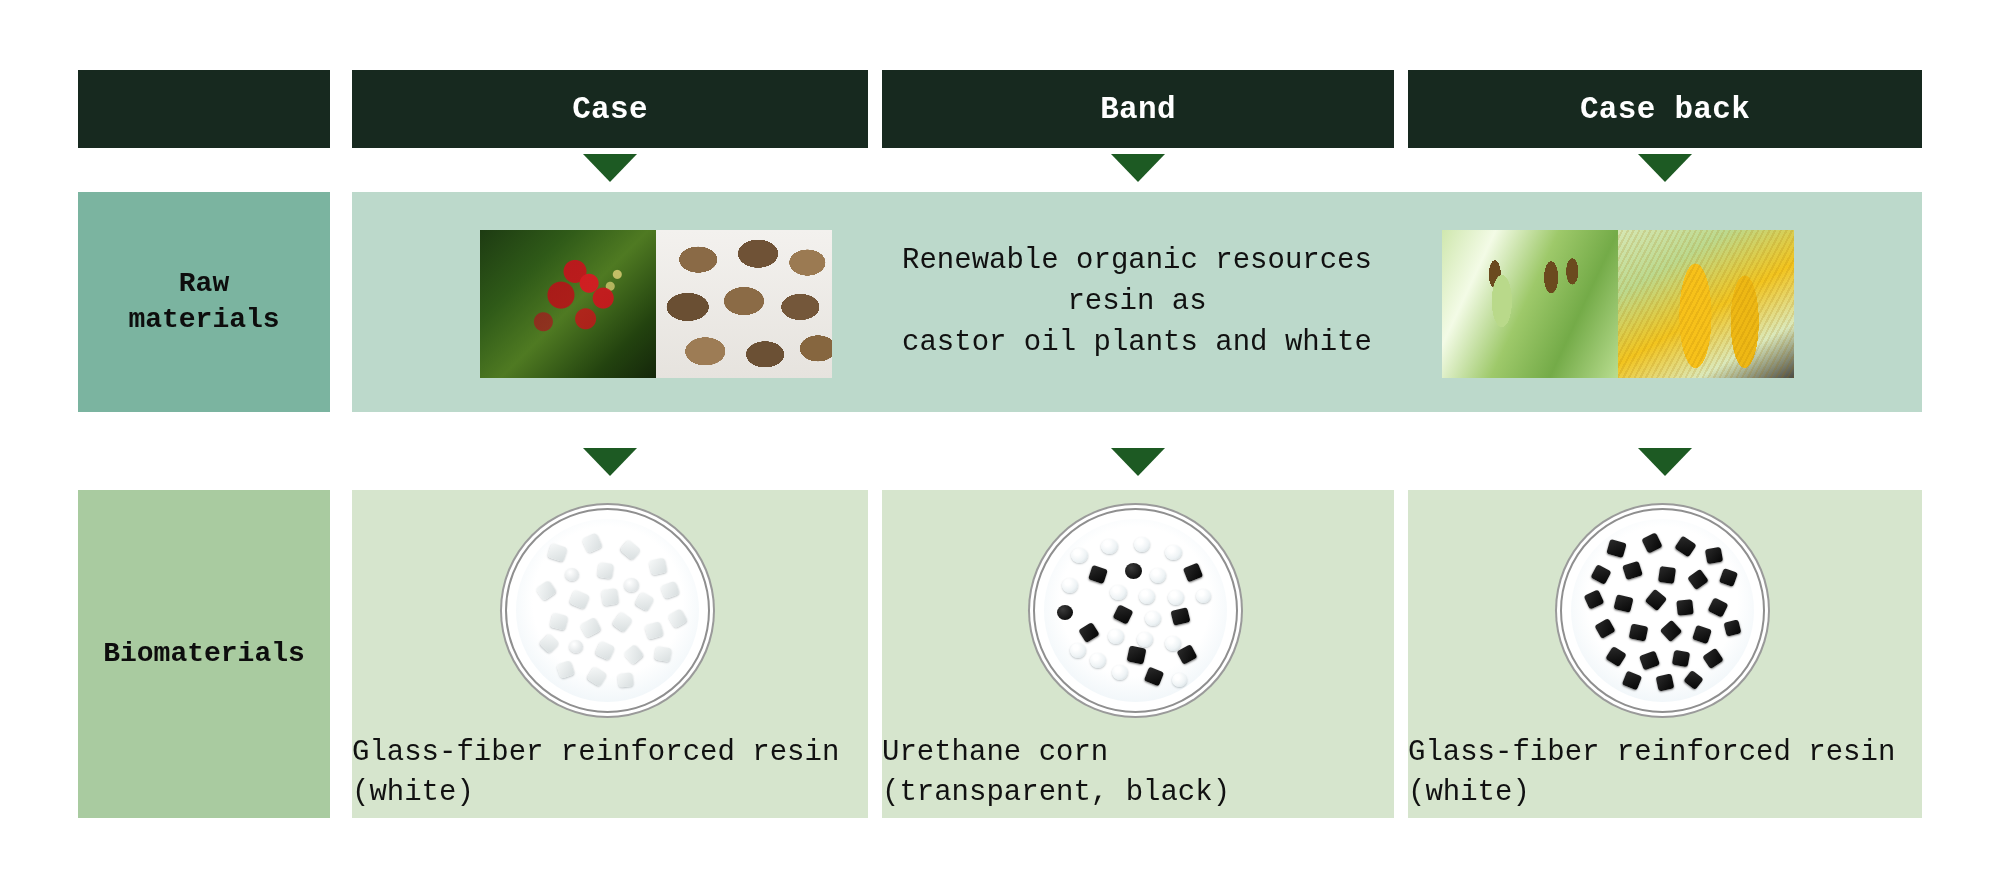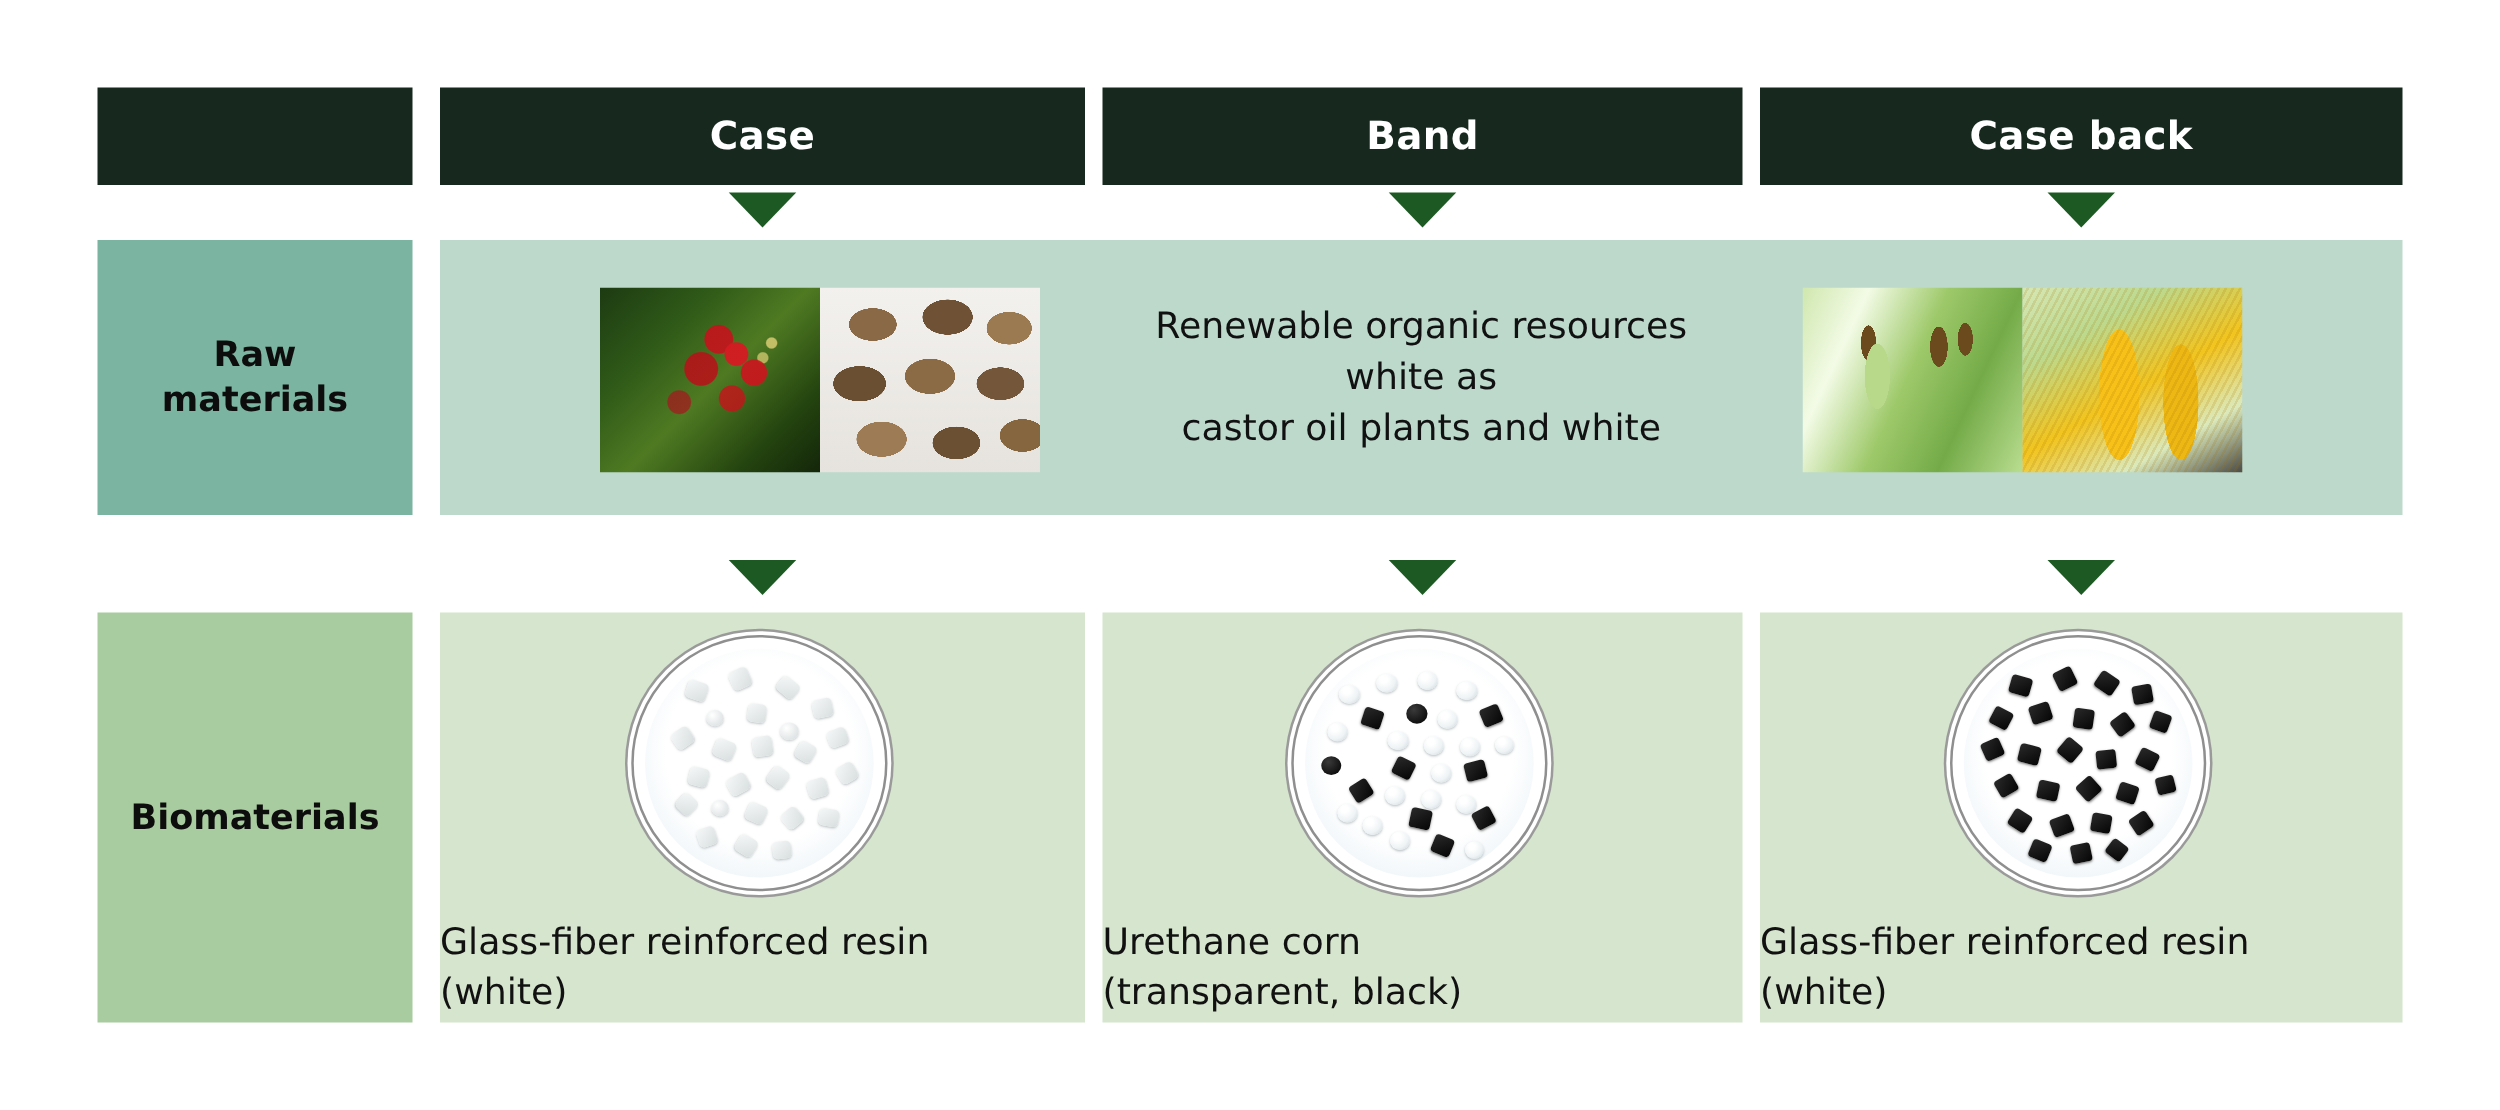--- a/index.html
+++ b/index.html
@@ -9,20 +9,21 @@
     background: #ffffff;
     font-family: "DejaVu Sans", sans-serif;
     overflow: hidden;
   }
 
   .board {
     position: relative;
     width: 1660px;
     height: 888px;
     background: #ffffff;
+    font-family: Liberation Mono, monospace;
   }
 
   
   .cell { position: absolute; }
 
   
   .hdr {
     background: #17291f;
     display: flex;
     align-items: center;
@@ -212,21 +213,21 @@
 
   <div class="cell panel-raw" style="left:352px; top:192px; width:1570px; height:220px;">
 
     <div class="photopair" style="left:128px; top:38px; width:352px; height:148px;">
       <div class="photo ph-castor-plant" style="width:176px;"></div>
       <div class="photo ph-castor-beans" style="width:176px;"></div>
     </div>
 
     <div class="center-text">
       <div>Renewable organic resources</div>
-      <div>white as</div>
+      <div>resin as</div>
       <div>castor oil plants and white</div>
     </div>
 
     <div class="photopair" style="left:1090px; top:38px; width:352px; height:148px;">
       <div class="photo ph-corn-field" style="width:176px;"></div>
       <div class="photo ph-corn-cobs" style="width:176px;"></div>
     </div>
   </div>
 
   <div class="arrow" style="left:583px; top:448px;"></div>

